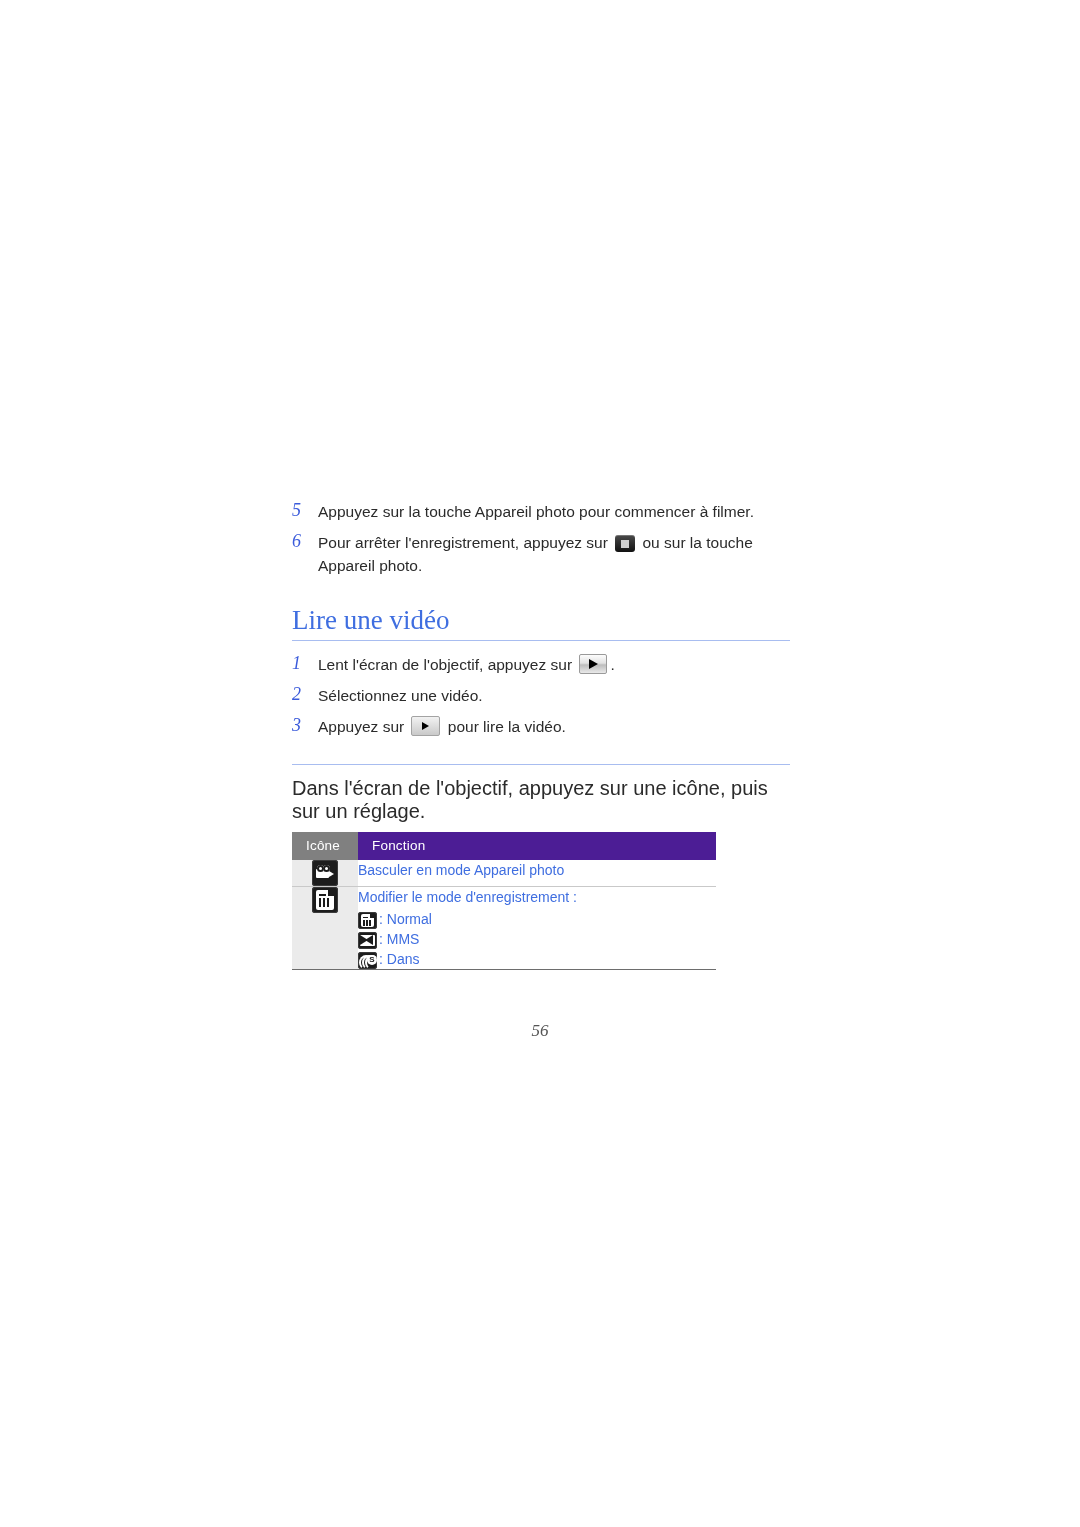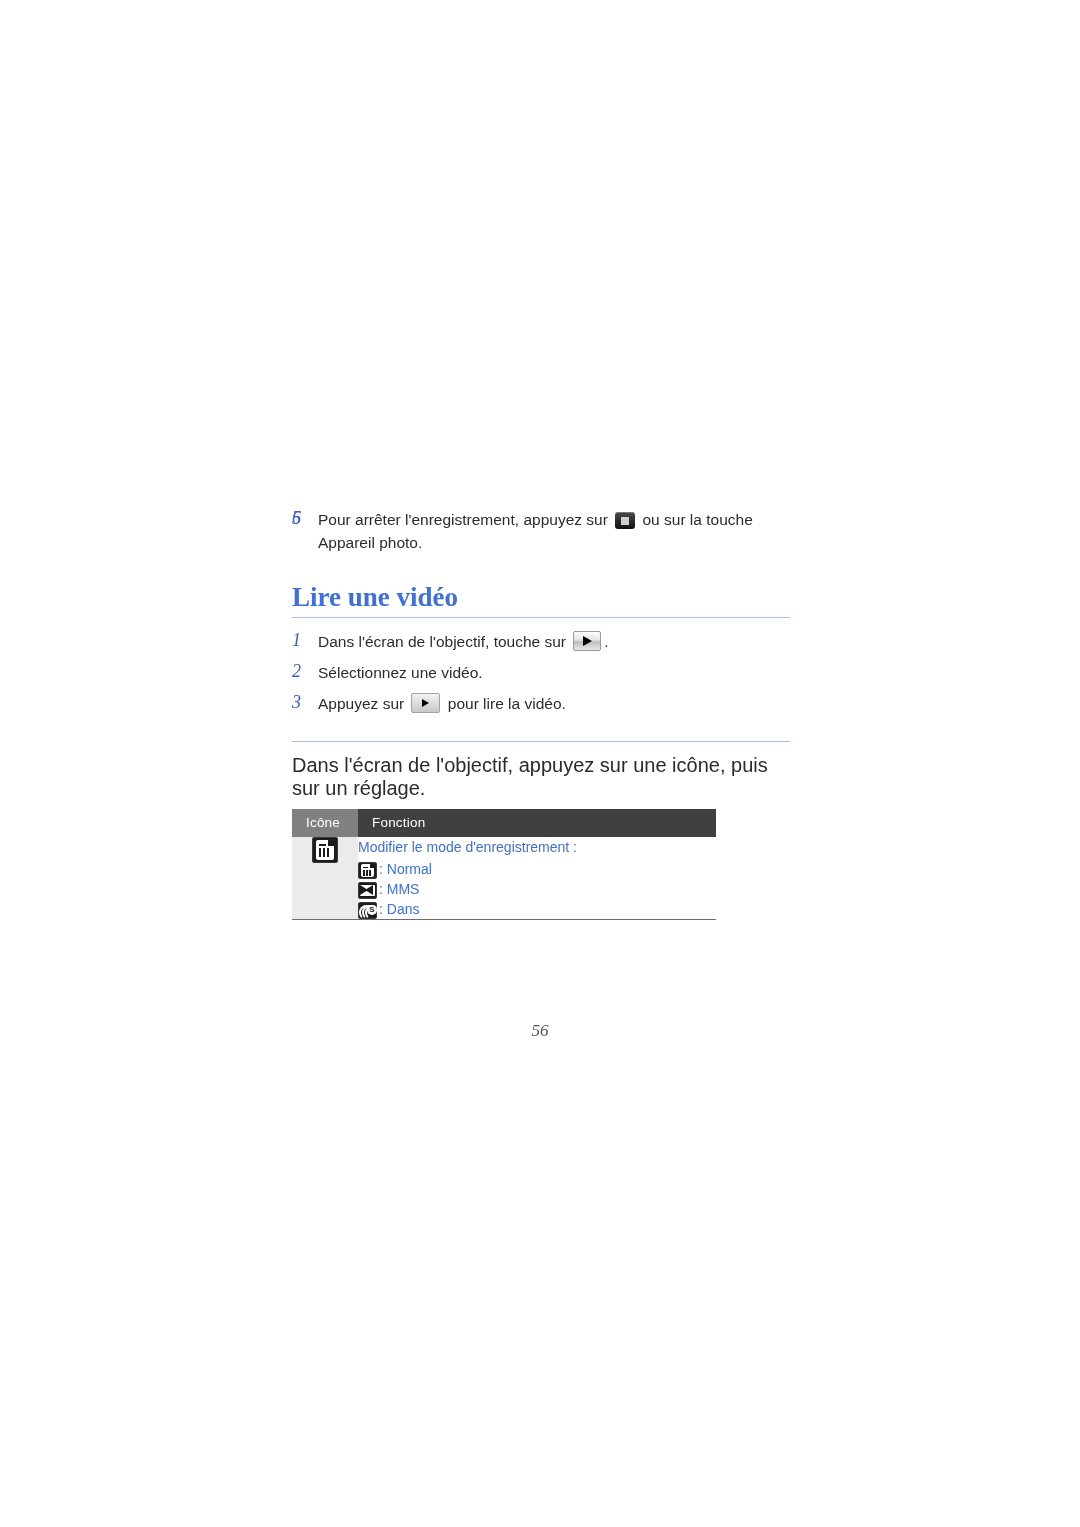--- a/index.html
+++ b/index.html
@@ -56,21 +56,21 @@
     font-style: italic;
     font-size: 18px;
     color: #3b5bdb;
   }
   .step-text { display: inline; }
 
   
   .h-sec {
     font-family: "Liberation Serif", serif;
     font-size: 27px;
-    font-weight: bold;
+    font-weight: normal;
     color: #3f6ee0;
     margin: 0;
     padding: 0;
     line-height: 34px;
   }
   .h-rule {
     height: 1px;
     background: #a8bdf0;
     margin-top: 3px;
     margin-bottom: 12px;
@@ -158,21 +158,21 @@
   .tbl .col-icon { width: 66px; }
   .tbl th {
     font-size: 13.5px;
     font-weight: normal;
     color: #ffffff;
     text-align: left;
     padding: 6px 0 7px 14px;
     letter-spacing: .2px;
   }
   .th-icon { background: #808080; }
-  .th-fn   { background: #404040; }
+  .th-fn   { background: #4c1d95; }
 
   .tbl td {
     vertical-align: top;
     border-bottom: 1px solid #c9c9c9;
     padding: 0;
   }
   .tbl tr:last-child td { border-bottom: 1px solid #6d6d6d; }
 
   .cell-icon {
     background: #ebebeb;
@@ -329,33 +329,34 @@
 </style>
 </head>
 <body>
 
 <div class="page">
   <div class="content">
 
     <ul class="steps">
       <li class="step">
         <span class="step-num">5</span>
+        <span class="step-text">Appuyez sur la touche Appareil photo pour commencer à filmer.</span>
       </li>
       <li class="step">
         <span class="step-num">6</span><span class="step-text">Pour arrêter l'enregistrement, appuyez sur </span><span class="glyph btn-stop"><i></i></span><span class="step-text"> ou sur la touche Appareil photo.</span>
       </li>
     </ul>
 
     <div class="sec-block">
       <h2 class="h-sec">Lire une vidéo</h2>
       <div class="h-rule"></div>
 
       <ul class="steps">
         <li class="step">
-          <span class="step-num">1</span><span class="step-text">Dans l'écran de l'objectif, touche sur </span><span class="glyph btn-play-lg"><i></i></span><span class="step-text">.</span>
+          <span class="step-num">1</span><span class="step-text">Lent l'écran de l'objectif, appuyez sur </span><span class="glyph btn-play-lg"><i></i></span><span class="step-text">.</span>
         </li>
         <li class="step">
           <span class="step-num">2</span><span class="step-text">Sélectionnez une vidéo.</span>
         </li>
         <li class="step">
           <span class="step-num">3</span><span class="step-text">Appuyez sur </span><span class="glyph btn-play-sm"><i></i></span><span class="step-text"> pour lire la vidéo.</span>
         </li>
       </ul>
     </div>
 
@@ -370,20 +371,33 @@
           <col>
         </colgroup>
         <thead>
           <tr>
             <th class="th-icon">Icône</th>
             <th class="th-fn">Fonction</th>
           </tr>
         </thead>
         <tbody>
 
+          <tr>
+            <td class="cell-icon">
+              <span class="ic ic-lg ic-cam">
+                <span class="body"></span>
+                <span class="lens-a"></span>
+                <span class="lens-b"></span>
+                <span class="spout"></span>
+              </span>
+            </td>
+            <td class="cell-fn">
+              <p class="fn-lead">Basculer en mode Appareil photo</p>
+            </td>
+          </tr>
 
           <tr>
             <td class="cell-icon">
               <span class="ic ic-lg ic-film">
                 <span class="card">
                   <span class="notch"></span>
                   <span class="topline"></span>
                   <span class="bars"></span>
                 </span>
               </span>

